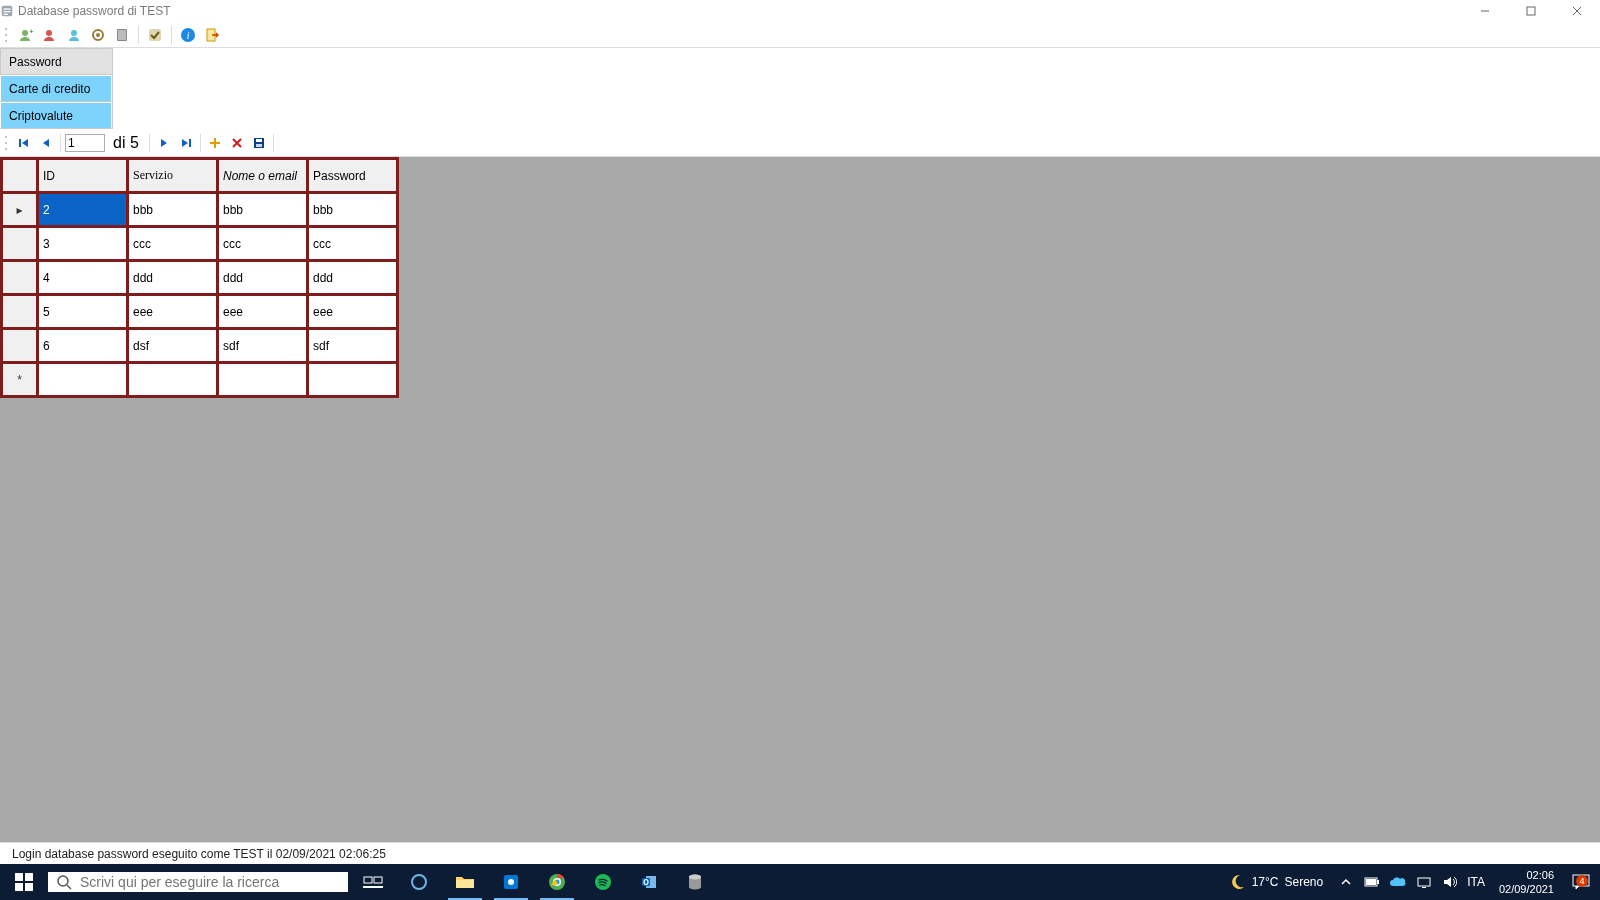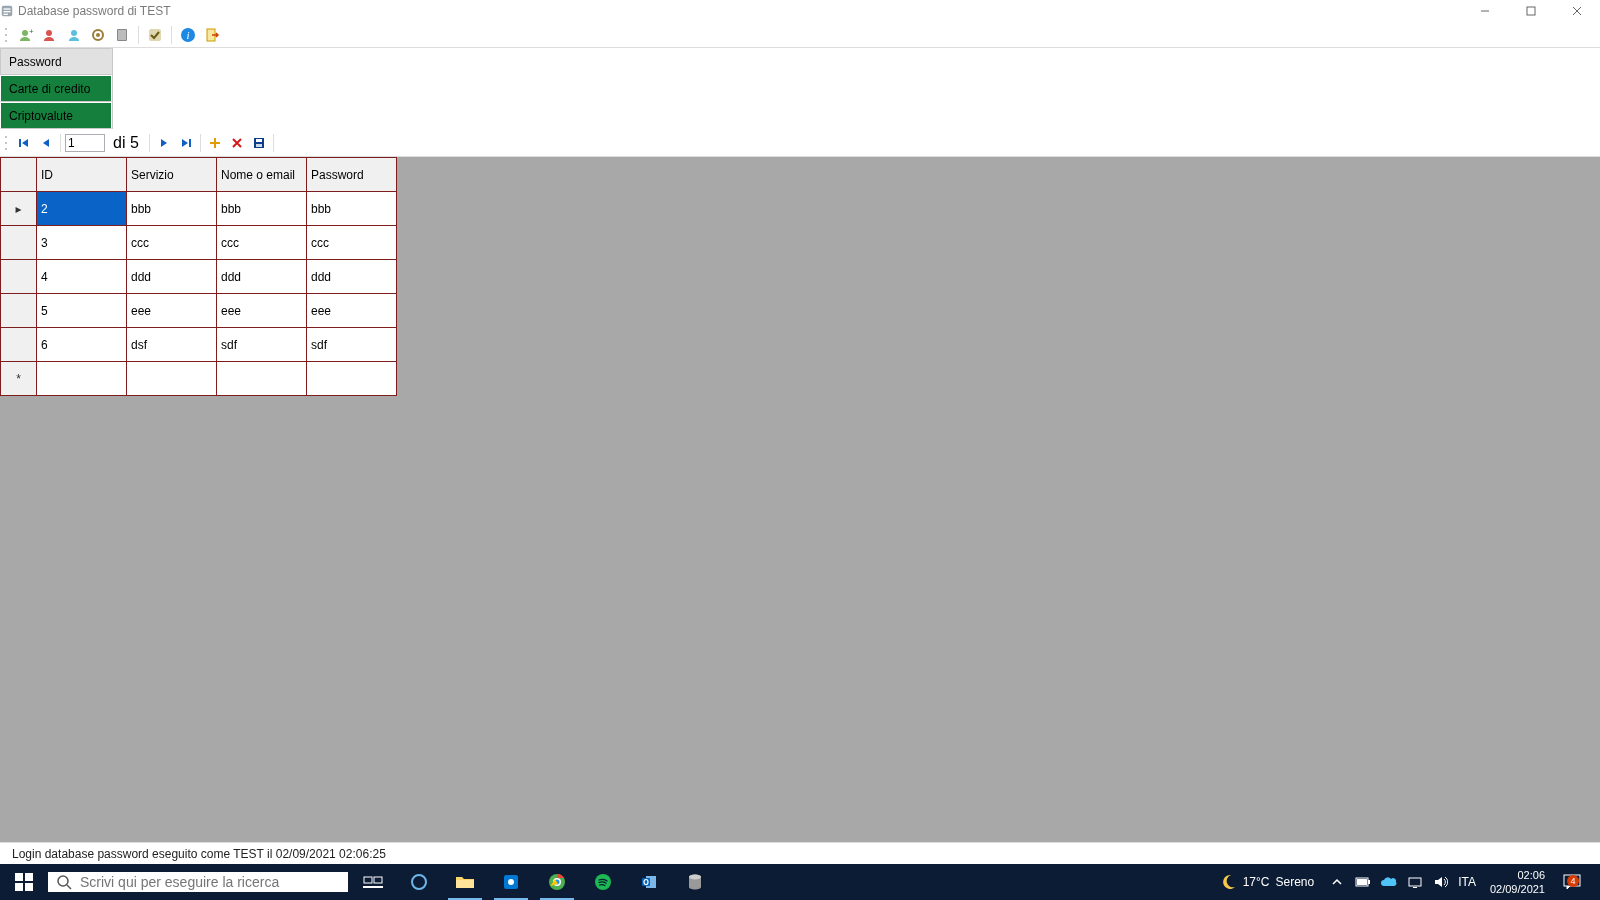--- a/index.html
+++ b/index.html
@@ -13,54 +13,54 @@
 .toolbar { height: 26px; background: #fff; display: flex; align-items: center; padding-left: 4px; gap: 4px; border-bottom: 1px solid #ddd; }
 .toolbar .grip { width: 6px; height: 18px; display: flex; flex-direction: column; justify-content: space-around; margin-right:2px;}
 .toolbar .grip span { display:block; width:2px; height:2px; background:#b0b0b0; border-radius:50%; margin-left:1px;}
 .toolbar .tbtn { width: 20px; height: 20px; display:flex; align-items:center; justify-content:center; border:1px solid transparent; }
 .toolbar .sep { width:1px; height:18px; background:#ddd; margin: 0 2px; }
 
 .main-area { display:flex; height: calc(100% - 22px - 26px - 22px - 36px); flex-direction: column; }
 .sidebar { width: 113px; background: #f0f0f0; border-right: 1px solid #c9c9c9; }
 .sidebar .tab { height: 27px; display:flex; align-items:center; padding-left:8px; border:1px solid #fff; border-bottom:1px solid #c9c9c9; cursor:default; }
 .sidebar .tab.selected { background:#e1e1e1; border:1px solid #c9c9c9; border-right:1px solid #e1e1e1;}
-.sidebar .tab:not(.selected) { background:#15803d; }
+.sidebar .tab:not(.selected) { background:#7dd3fc; }
 
 .content { flex:1; display:flex; flex-direction:column; background:#a8a8a8; }
 .nav-strip { height:28px; background:#fff; display:flex; align-items:center; padding-left:4px; gap:2px; border-bottom:1px solid #ddd;}
 .nav-strip .grip { width: 6px; height: 18px; display: flex; flex-direction: column; justify-content: space-around; margin-right:2px;}
 .nav-strip .grip span { display:block; width:2px; height:2px; background:#b0b0b0; border-radius:50%; margin-left:1px;}
 .nav-strip .nbtn { width:20px; height:20px; display:flex; align-items:center; justify-content:center; color:#1060c4; }
 .nav-strip .sep { width:1px; height:18px; background:#ddd; margin:0 2px;}
 .nav-strip .pos-input { width:40px; height:18px; border:1px solid #abadb3; padding:0 2px; font-size:12px; }
 .nav-strip .count-label { font-size:16px; padding:0 6px; }
 
 .grid-wrap { background:#a8a8a8; padding:0; }
 .datagrid { background:#fff; border-collapse:collapse; font-size:12px; }
-.datagrid th, .datagrid td { border:1px solid #7f1d1d; text-align:left; font-weight:normal; height:34px; padding:0 4px; white-space:nowrap; }
+.datagrid th, .datagrid td { border:3px solid #7f1d1d; text-align:left; font-weight:normal; height:34px; padding:0 4px; white-space:nowrap; }
 .datagrid .hdr0 { width:36px; background:#f0f0f0; }
 .datagrid .col-id { width:90px; }
-.datagrid .col-srv { width:90px; }
-.datagrid .col-nm { width:90px; }
+.datagrid .col-srv { width:90px;font-family:Liberation Serif, serif; }
+.datagrid .col-nm { width:90px;font-style:italic; }
 .datagrid .col-pw { width:90px; }
 .datagrid th { background:#f0f0f0; }
 .datagrid .rowhdr { background:#f0f0f0; text-align:center; color:#333;}
 .datagrid td.sel { background:#0a64c8; color:#fff; }
 .datagrid .newrow .rowhdr { color:#333; }
 
 .statusbar { height:22px; border-top:1px solid #ddd; background:#fff; display:flex; align-items:center; padding-left:12px; font-size:12px; color:#222;}
 
 .taskbar { height:36px; background:#0b1c34; display:flex; align-items:center; color:#fff; position:relative; }
 .taskbar .start { width:48px; height:36px; display:flex; align-items:center; justify-content:center; }
 .taskbar .search { width:300px; height:20px; margin:2px 0; background:#fff; color:#666; display:flex; align-items:center; padding:0 8px; gap:8px; }
 .taskbar .search input { border:none; outline:none; font-size:14px; width:100%; color:#333; background:transparent;}
 .taskbar .tb-icons { display:flex; align-items:center; margin-left:2px; }
 .taskbar .tb-icons .ti { width:46px; height:36px; display:flex; align-items:center; justify-content:center; position:relative;}
 .taskbar .ti.active::after { content:""; position:absolute; bottom:0; left:6px; right:6px; height:2px; background:#76b9ed;}
-.taskbar .tray { margin-left:auto; display:flex; align-items:center; gap:8px; padding-right:15px; font-size:12px;}
+.taskbar .tray { margin-left:auto; display:flex; align-items:center; gap:8px; padding-right:6px; font-size:12px;}
 .taskbar .tray .clock { text-align:right; line-height:14px; font-size:11px; padding:0 6px;}
 .taskbar .tray .ticon { width:18px; height:18px; display:flex; align-items:center; justify-content:center;}
 .taskbar .tray .weather { display:flex; align-items:center; gap:6px; margin-right:6px;}
 .notif-badge { position:absolute; bottom:4px; right:6px; background:#d83b01; color:#fff; font-size:9px; width:12px; height:12px; border-radius:6px; display:flex; align-items:center; justify-content:center;}
 
 svg { display:block; }
 .icon-sm { width:16px; height:16px; }
 </style>
 </head>
 <body>

